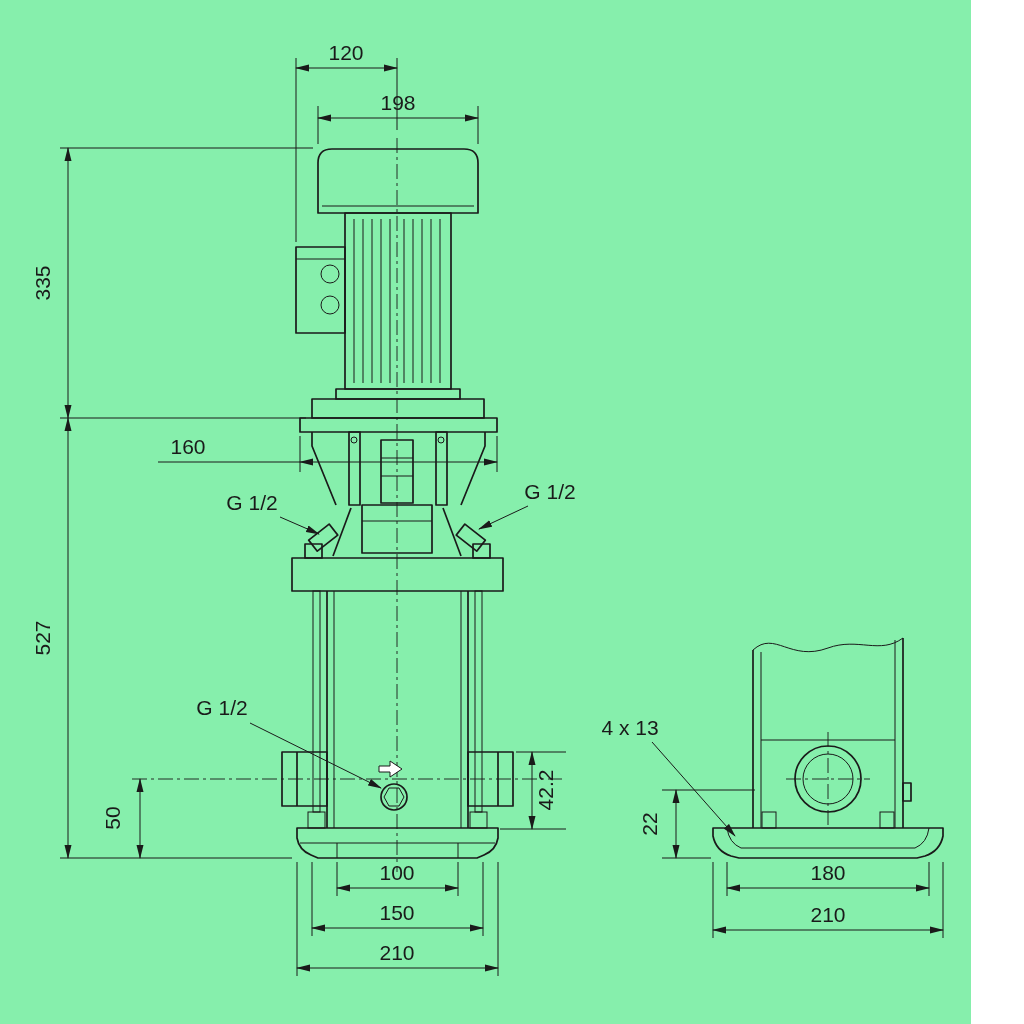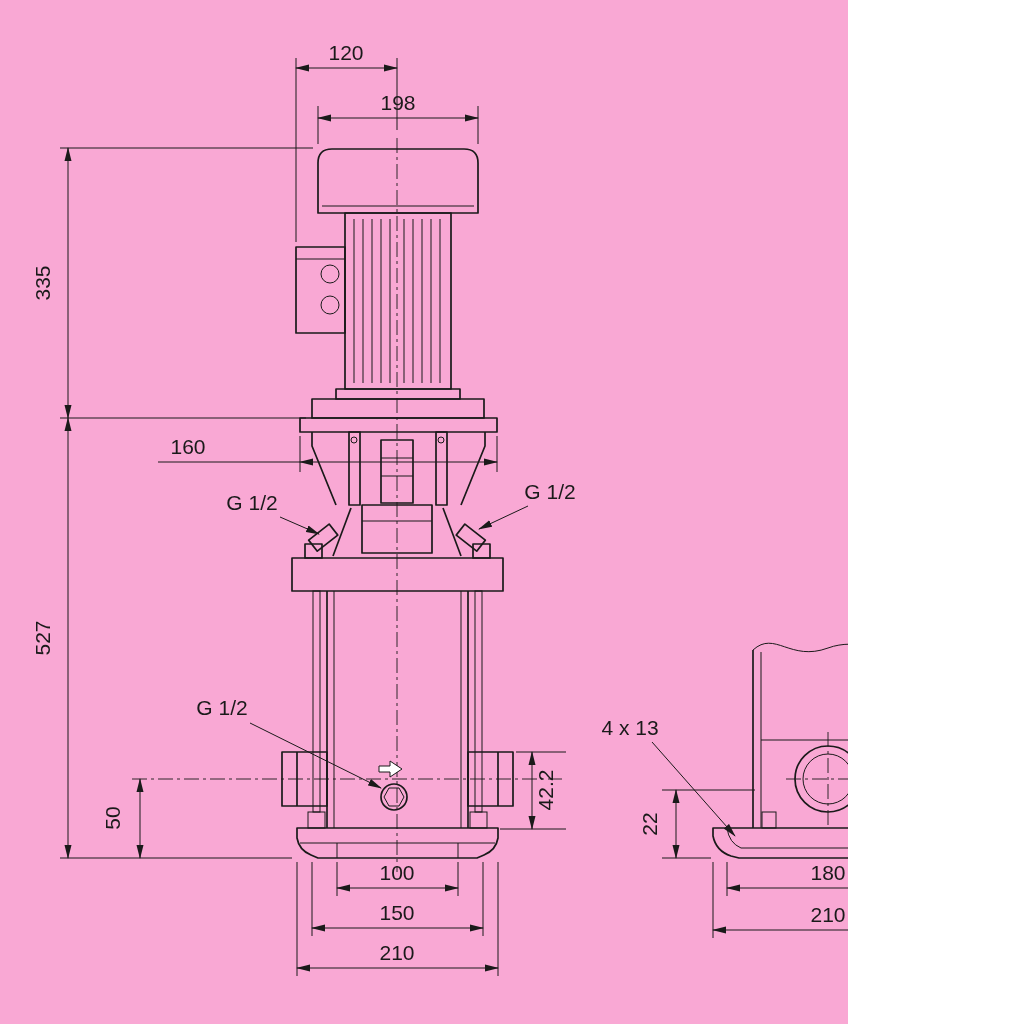--- a/index.html
+++ b/index.html
@@ -1,16 +1,16 @@
 <!DOCTYPE html>
 <html><head>
 <meta charset="utf-8">
 <style>
   html,body{margin:0;padding:0;background:#fff;}
-  .wrap{width:848px;height:1024px;background:#f9a8d4;overflow:hidden;}
+  .wrap{width:971px;height:1024px;background:#86efac;overflow:hidden;}
   svg{display:block;}
   svg text{font-family:"Liberation Sans", sans-serif;font-size:21px;fill:#1a1a1a;text-anchor:middle;}
   .thick{stroke:#1a1a1a;stroke-width:1.7;fill:none;stroke-linejoin:round;}
   .thin{stroke:#1a1a1a;stroke-width:1;fill:none;}
   .dim{stroke:#1a1a1a;stroke-width:1;fill:none;}
   .cl{stroke:#1a1a1a;stroke-width:0.9;fill:none;stroke-dasharray:15 4 3 4;}
   .whitefill{fill:#fff;}
 </style>
 </head>
 <body>

